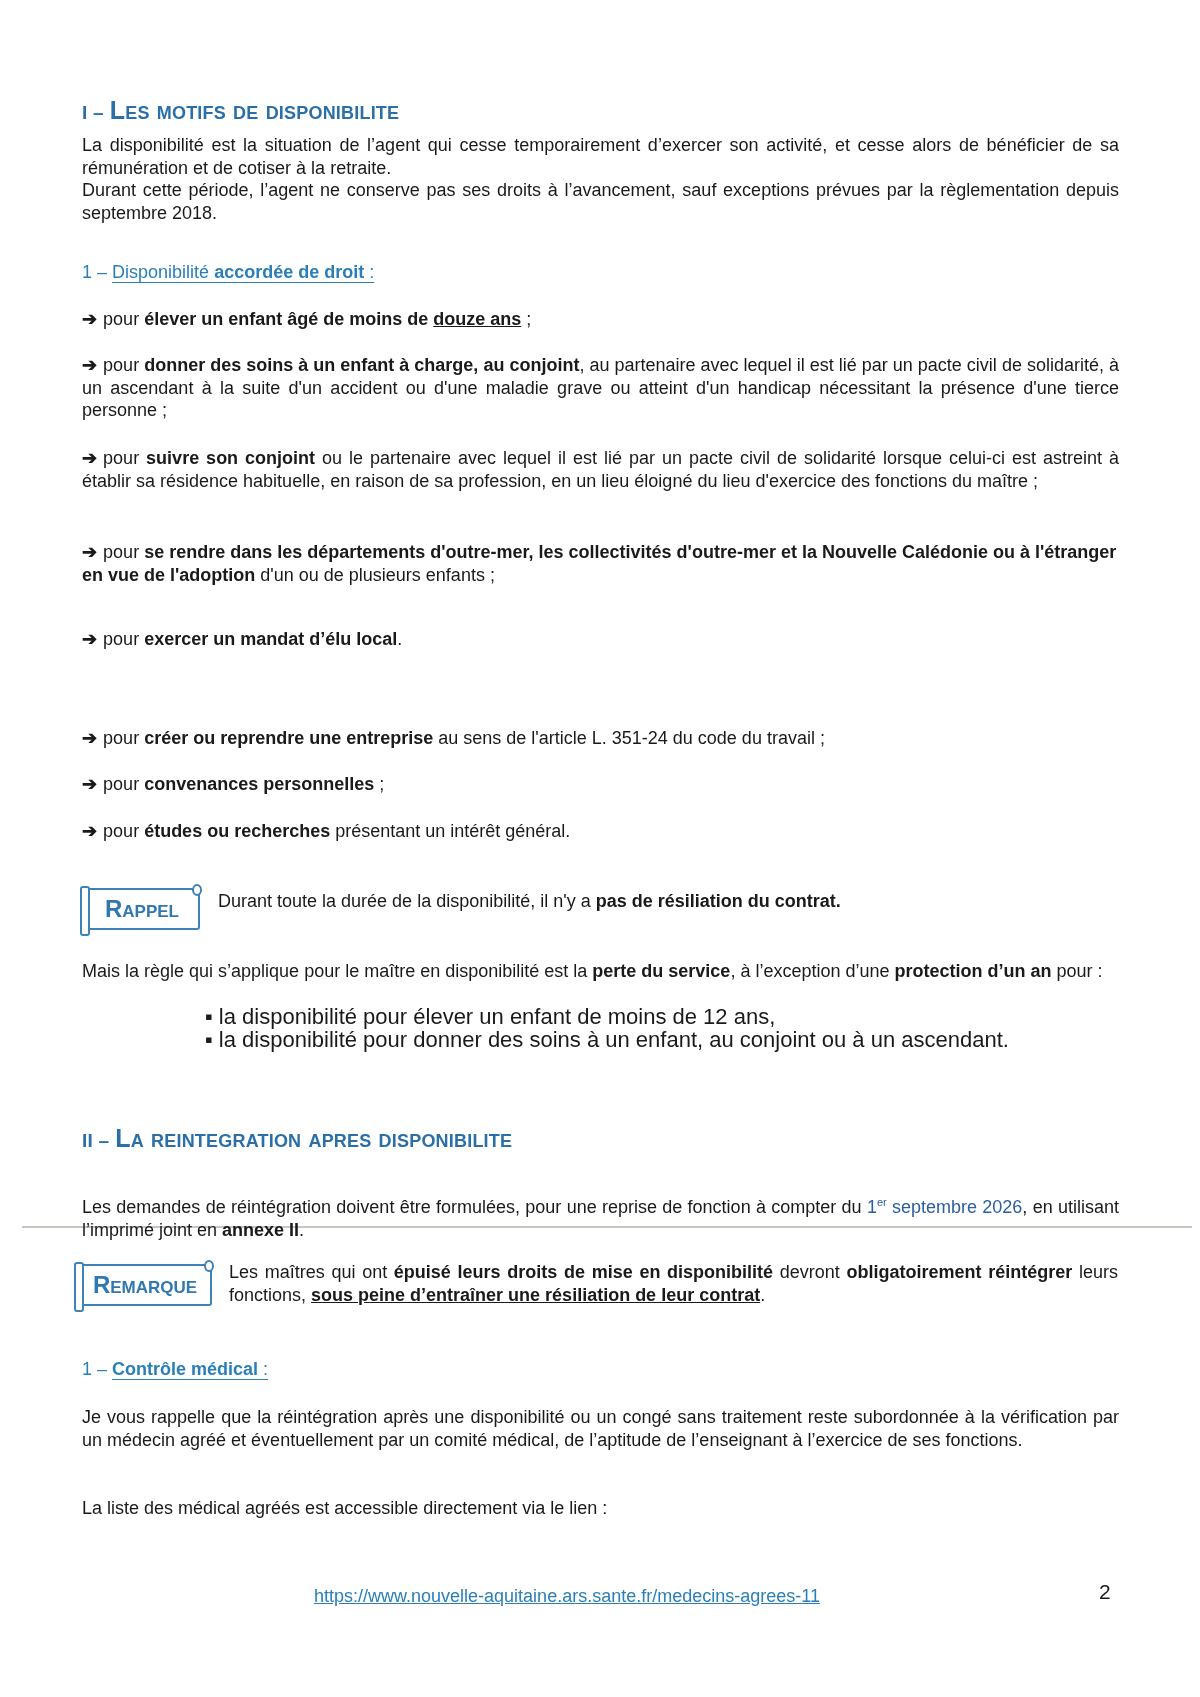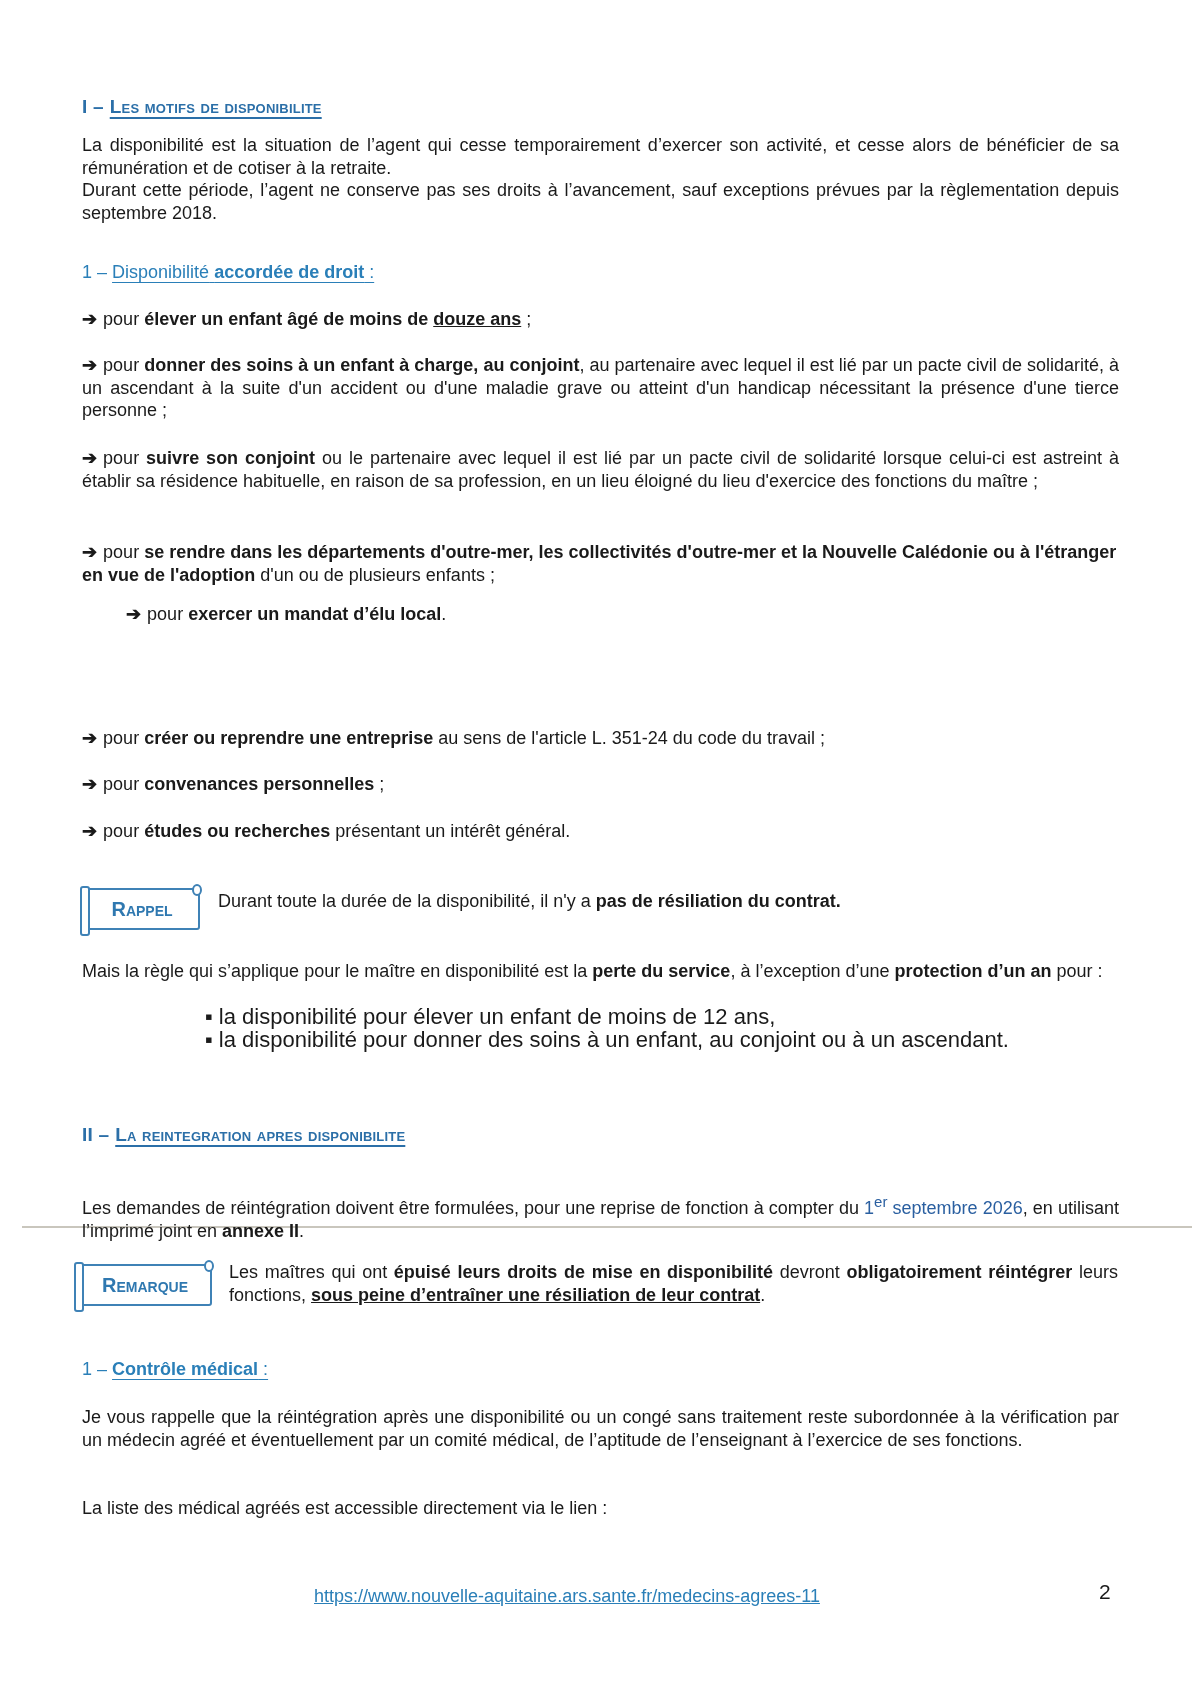--- a/index.html
+++ b/index.html
@@ -10,28 +10,28 @@
   .page { position: absolute; left: 0; top: 0; width: 1200px; height: 1697px; }
   .blk { position: absolute; left: 82px; width: 1037px; font-size: 18px; line-height: 22.5px; }
   .just { text-align: justify; text-align-last: left; }
   b, .b { font-weight: bold; }
   u { text-decoration: underline; }
   .h1 {
     position: absolute; left: 82px; font-weight: bold; color: #2b6fa8;
     font-size: 19px; letter-spacing: 0.2px;
   }
   .h1 .num { margin-right: 6px; }
-  .h1 .ttl { text-decoration: underline; text-underline-offset: 4px; text-decoration-thickness: 2px; font-variant: small-caps; font-size: 19px; }
+  .h1 .ttl { text-underline-offset: 4px; text-decoration-thickness: 2px; font-variant: small-caps; font-size: 25px; }
   .h2 { position: absolute; left: 82px; font-size: 18px; color: #2a7fb8; }
   .h2 .lnk { text-decoration: underline; text-underline-offset: 4px; }
   .h2 .bd { font-weight: bold; }
   .arrow { font-weight: bold; margin-right: 6px; }
   .badge {
     position: absolute; border: 2px solid #3f82b6; border-radius: 3px;
-    color: #2f78b0; font-weight: bold; font-variant: small-caps; font-size: 20px;
+    color: #2f78b0; font-weight: bold; font-variant: small-caps; font-size: 24px;
     display: flex; align-items: center; justify-content: center;
     box-shadow: inset 6px 0 0 -4px #3f82b6;
   }
   .badge::before {
     content: ""; position: absolute; left: -6px; top: -4px; width: 6px; height: calc(100% + 8px);
     border: 2px solid #3f82b6; border-radius: 3px; background: #fff;
   }
   .badge::after {
     content: ""; position: absolute; right: -4px; top: -6px; width: 6px; height: 8px;
     border: 2px solid #3f82b6; border-radius: 50%; background: #fff;
@@ -69,21 +69,21 @@
   </div>
 
   <div class="blk just" style="top:447px;">
     <span class="arrow">➔</span><span>pour </span><b>suivre son conjoint</b><span> ou le partenaire avec lequel il est lié par un pacte civil de solidarité lorsque celui-ci est astreint à établir sa résidence habituelle, en raison de sa profession, en un lieu éloigné du lieu d'exercice des fonctions du maître ;</span>
   </div>
 
   <div class="blk" style="top:541px;">
     <span class="arrow">➔</span><span>pour </span><b>se rendre dans les départements d'outre-mer, les collectivités d'outre-mer et la Nouvelle Calédonie ou à l'étranger en vue de l'adoption</b><span> d'un ou de plusieurs enfants ;</span>
   </div>
 
-  <div class="blk" style="top:603px;margin-left:44px;">
+  <div class="blk" style="top:628px;">
     <span class="arrow">➔</span><span>pour </span><b>exercer un mandat d’élu local</b><span>.</span>
   </div>
 
 
   <div class="blk" style="top:727px;">
     <span class="arrow">➔</span><span>pour </span><b>créer ou reprendre une entreprise</b><span> au sens de l'article L. 351-24 du code du travail ;</span>
   </div>
   <div class="blk" style="top:773px;">
     <span class="arrow">➔</span><span>pour </span><b>convenances personnelles</b><span> ;</span>
   </div>
@@ -104,21 +104,21 @@
     <div>la disponibilité pour donner des soins à un enfant, au conjoint ou à un ascendant.</div>
   </div>
 
   <div class="h1" style="top:1124px;">
     <span class="num">II –</span><span class="ttl">La reintegration apres disponibilite</span>
   </div>
 
   <div class="hr"></div>
 
   <div class="blk just" style="top:1191px;">
-    <span>Les demandes de réintégration doivent être formulées, pour une reprise de fonction à compter du </span><span class="blue"><span>1</span><sup style="font-size:15px;">er</sup><span> septembre 2026</span></span><span>, en utilisant l’imprimé joint en </span><b>annexe II</b><span>.</span>
+    <span>Les demandes de réintégration doivent être formulées, pour une reprise de fonction à compter du </span><span class="blue"><span>1</span><sup style="font-size:11px;">er</sup><span> septembre 2026</span></span><span>, en utilisant l’imprimé joint en </span><b>annexe II</b><span>.</span>
   </div>
 
   <div class="badge" style="left:78px; top:1264px; width:130px; height:38px;">Remarque</div>
   <div class="blk just" style="left:229px; width:889px; top:1261px;">
     <span>Les maîtres qui ont </span><b>épuisé leurs droits de mise en disponibilité</b><span> devront </span><b>obligatoirement réintégrer</b><span> leurs fonctions, </span><b><u>sous peine d’entraîner une résiliation de leur contrat</u></b><span>.</span>
   </div>
 
   <div class="h2" style="top:1359px;">
     <span>1 –</span>
     <span class="lnk"><span class="bd">Contrôle médical</span><span> :</span></span>

